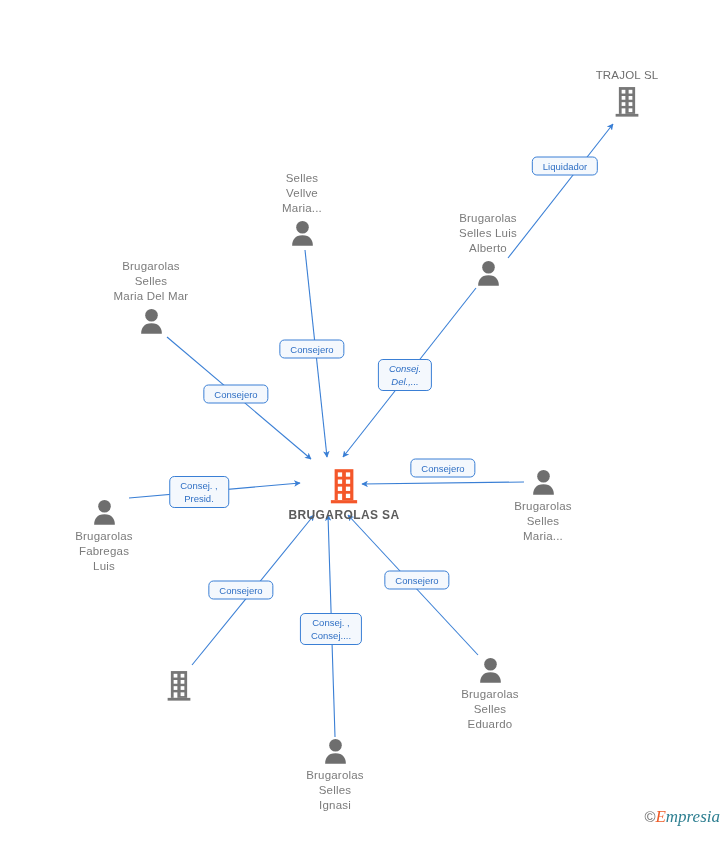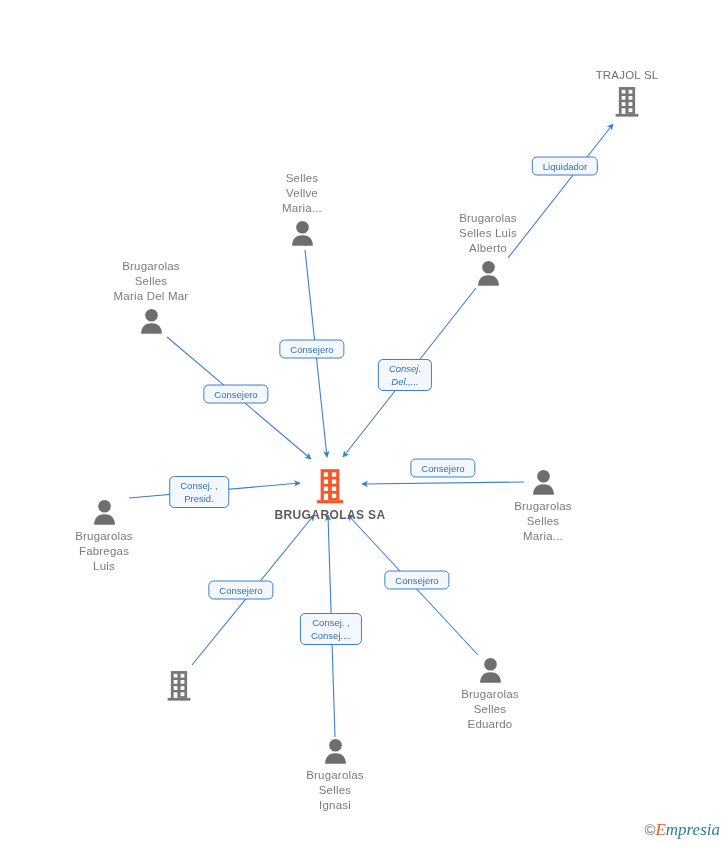--- a/index.html
+++ b/index.html
@@ -65,21 +65,21 @@
     font-size: 9.5px;
     line-height: 13px;
     text-align: center;
     padding: 2px 10px;
     white-space: pre-line;
     transform: translate(-50%, -50%);
   }
   .watermark {
     position: absolute;
     right: 8px;
-    bottom: 10px;
+    bottom: 23px;
     font-size: 17px;
     font-style: italic;
     color: #2e7f91;
     font-family: "Liberation Serif", "DejaVu Serif", serif;
     white-space: nowrap;
   }
   .watermark .cmark {
     font-style: normal;
     color: #6f6f6f;
     font-size: 15px;
@@ -217,21 +217,21 @@
         <div>
           <svg class="node-icon" width="27" height="27" viewBox="0 0 30 30">
             <circle cx="15" cy="8" r="7" fill="#6e6e6e"></circle>
             <path d="M15 17 C 6.5 17 3.5 22.5 3.5 28.5 L 26.5 28.5 C 26.5 22.5 23.5 17 15 17 Z" fill="#6e6e6e"></path>
           </svg>
         </div>
         <div class="node-label">Brugarolas
 Selles
 Ignasi</div>
       </div>
-      <div class="node label-bottom" style="left: 330px; top: 469px;">
+      <div class="node label-bottom" style="left: 344px; top: 469px;">
         <div>
           <svg class="node-icon" width="30" height="36" viewBox="0 0 32 38">
             <rect x="6" y="0" width="20" height="33" fill="#f4572a"></rect>
             <rect x="9.4" y="3.4" width="4.6" height="4.6" fill="#ffffff"></rect>
             <rect x="18" y="3.4" width="4.6" height="4.6" fill="#ffffff"></rect>
             <rect x="9.4" y="11" width="4.6" height="4.6" fill="#ffffff"></rect>
             <rect x="18" y="11" width="4.6" height="4.6" fill="#ffffff"></rect>
             <rect x="9.4" y="18.6" width="4.6" height="4.6" fill="#ffffff"></rect>
             <rect x="18" y="18.6" width="4.6" height="4.6" fill="#ffffff"></rect>
             <rect x="9.4" y="26.2" width="4.6" height="6.8" fill="#ffffff"></rect>

